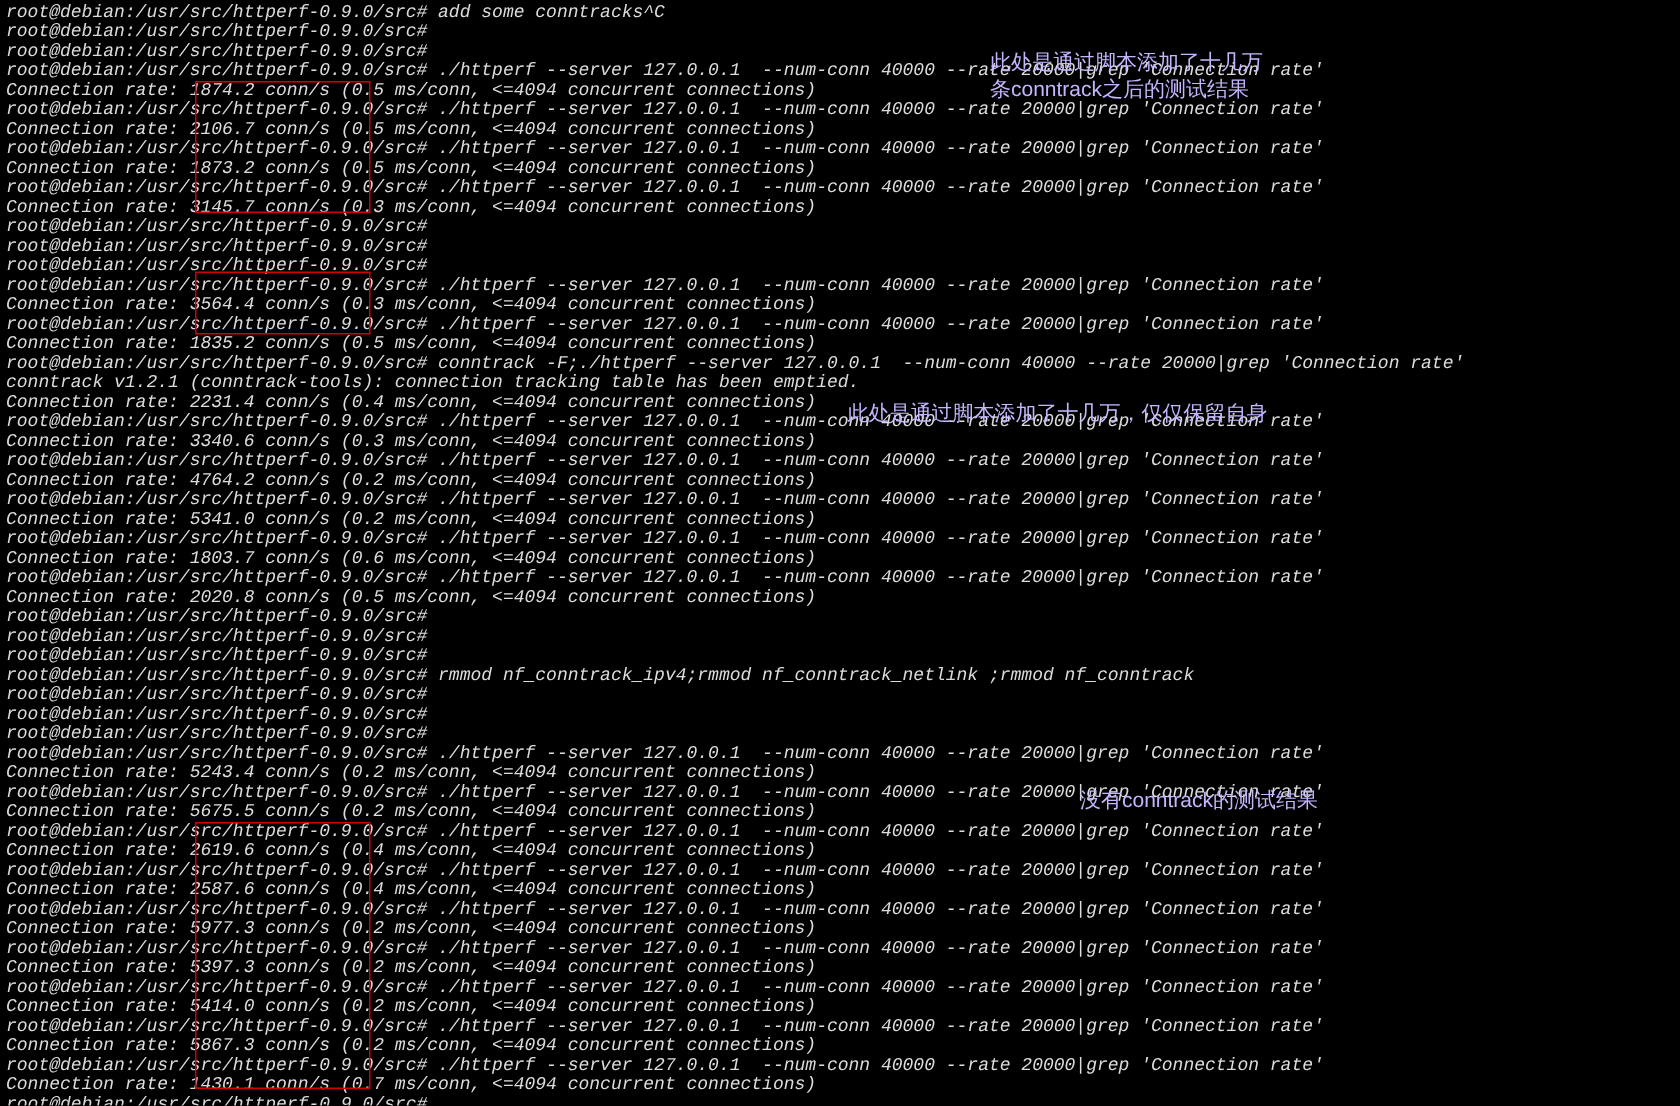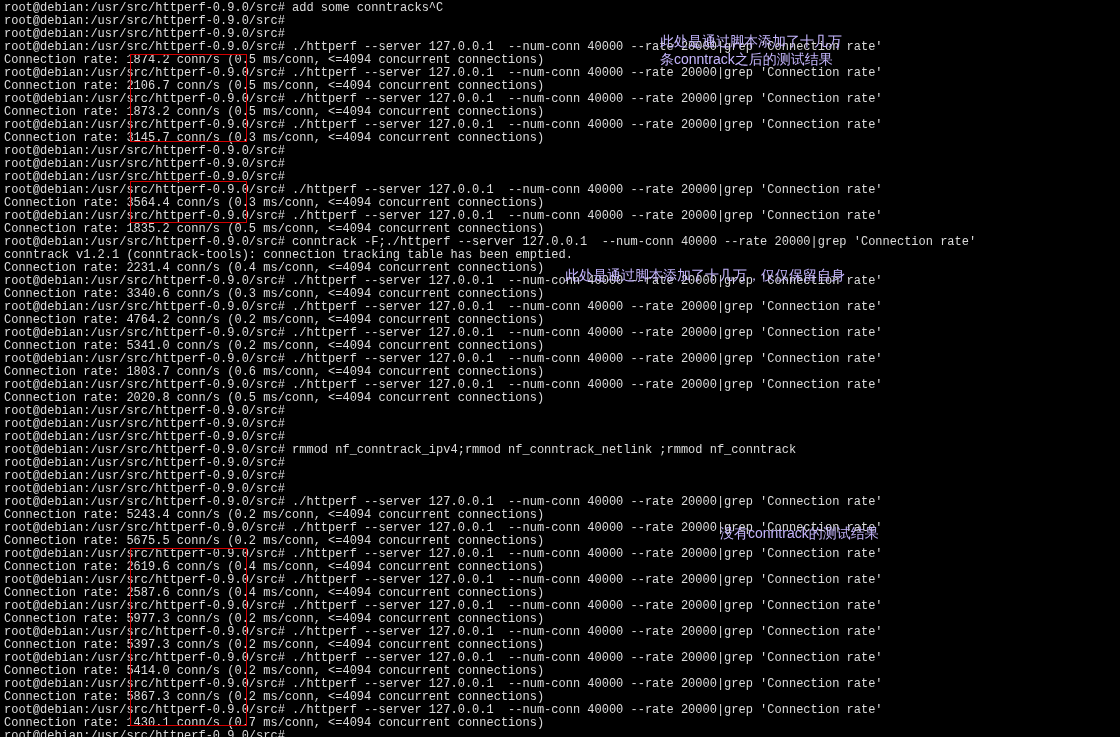--- a/index.html
+++ b/index.html
@@ -12,21 +12,21 @@
   }
   .terminal {
     position: relative;
     padding: 2px 4px;
     font-family: "Courier New", Courier, monospace;
     font-size: 12px;
     line-height: 13px;
     color: #dcdcdc;
     white-space: pre;
   }
-  .line { white-space: pre; }
+  .line { white-space: pre; font-style: italic; }
   .anno {
     position: absolute;
     color: #c4b5fd;
     font-family: Liberation Sans, sans-serif;
     font-size: 14px;
     line-height: 18px;
     pointer-events: none;
     white-space: nowrap;
   }
   .box {

